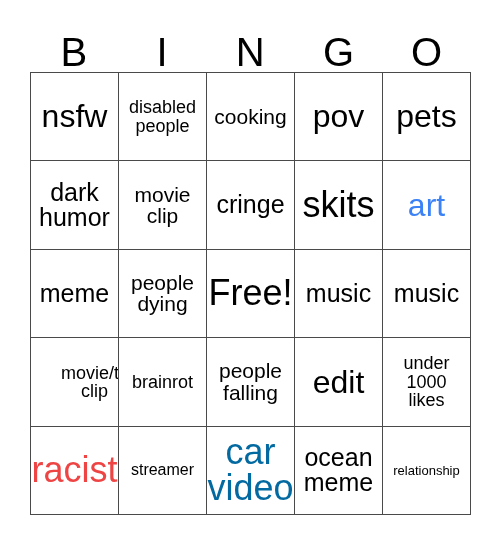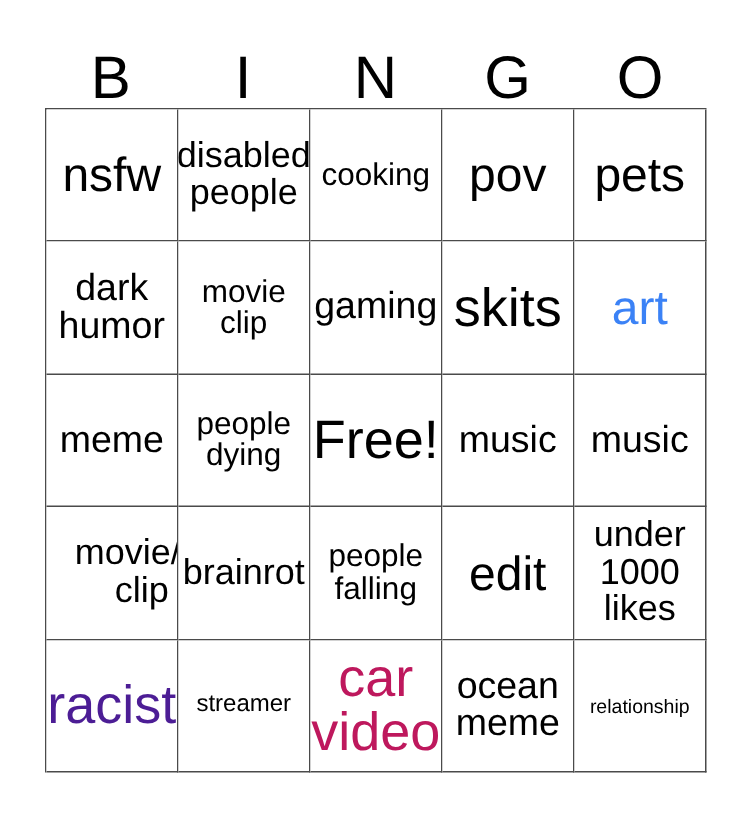--- a/index.html
+++ b/index.html
@@ -82,21 +82,21 @@
     color: #000000;
     white-space: pre-line;
     word-break: normal;
   }
 
   
   .fs-xl   { font-size: 32px; }
   .fs-lg   { font-size: 36px; }
   .fs-md   { font-size: 25px; }
   .fs-sm   { font-size: 21px; }
-  .fs-xs   { font-size: 24px; }
+  .fs-xs   { font-size: 18px; }
   .fs-xxs  { font-size: 16px; }
   .fs-tiny { font-size: 13px; }
 </style>
 </head>
 <body style="background: rgb(255, 255, 255);">
 
 <div class="bingo-card">
 
   <div class="header-row">
     <div class="header-cell">
@@ -137,21 +137,21 @@
 
     <div class="cell" style="border-color: rgb(74, 74, 74);">
       <span class="cell-text fs-md" style="color: rgb(0, 0, 0);">dark
 humor</span>
     </div>
     <div class="cell" style="border-color: rgb(74, 74, 74);">
       <span class="cell-text fs-sm" style="color: rgb(0, 0, 0);">movie
 clip</span>
     </div>
     <div class="cell" style="border-color: rgb(74, 74, 74);">
-      <span class="cell-text fs-md" style="color: rgb(0, 0, 0);">gaming</span>
+      <span class="cell-text fs-md" style="color: rgb(0, 0, 0);">cringe</span>
     </div>
     <div class="cell" style="border-color: rgb(74, 74, 74);">
       <span class="cell-text fs-lg" style="color: rgb(0, 0, 0);">skits</span>
     </div>
     <div class="cell" style="border-color: rgb(74, 74, 74);">
       <span class="cell-text fs-xl" style="color: #3b82f6;">art</span>
     </div>
 
     <div class="cell" style="border-color: rgb(74, 74, 74);">
       <span class="cell-text fs-md" style="color: rgb(0, 0, 0);">meme</span>
@@ -184,27 +184,27 @@
     <div class="cell" style="border-color: rgb(74, 74, 74);">
       <span class="cell-text fs-xl" style="color: rgb(0, 0, 0);">edit</span>
     </div>
     <div class="cell" style="border-color: rgb(74, 74, 74);">
       <span class="cell-text fs-xs" style="color: rgb(0, 0, 0);">under
 1000
 likes</span>
     </div>
 
     <div class="cell" style="border-color: rgb(74, 74, 74);">
-      <span class="cell-text fs-lg" style="color: #4c1d95;">racist</span>
+      <span class="cell-text fs-lg" style="color: #ef4444;">racist</span>
     </div>
     <div class="cell" style="border-color: rgb(74, 74, 74);">
       <span class="cell-text fs-xxs" style="color: rgb(0, 0, 0);">streamer</span>
     </div>
     <div class="cell" style="border-color: rgb(74, 74, 74);">
-      <span class="cell-text fs-lg" style="color: #be185d;">car
+      <span class="cell-text fs-lg" style="color: #0369a1;">car
 video</span>
     </div>
     <div class="cell" style="border-color: rgb(74, 74, 74);">
       <span class="cell-text fs-md" style="color: rgb(0, 0, 0);">ocean
 meme</span>
     </div>
     <div class="cell" style="border-color: rgb(74, 74, 74);">
       <span class="cell-text fs-tiny" style="color: rgb(0, 0, 0);">relationship</span>
     </div>
 

